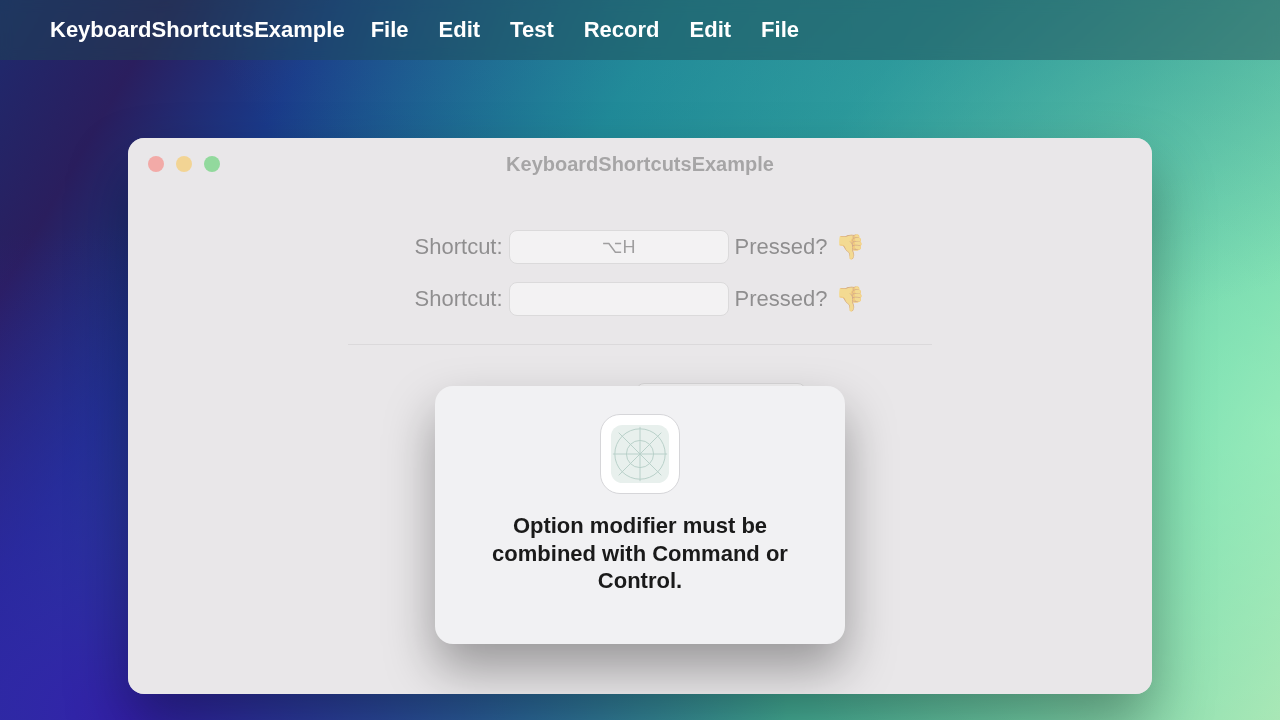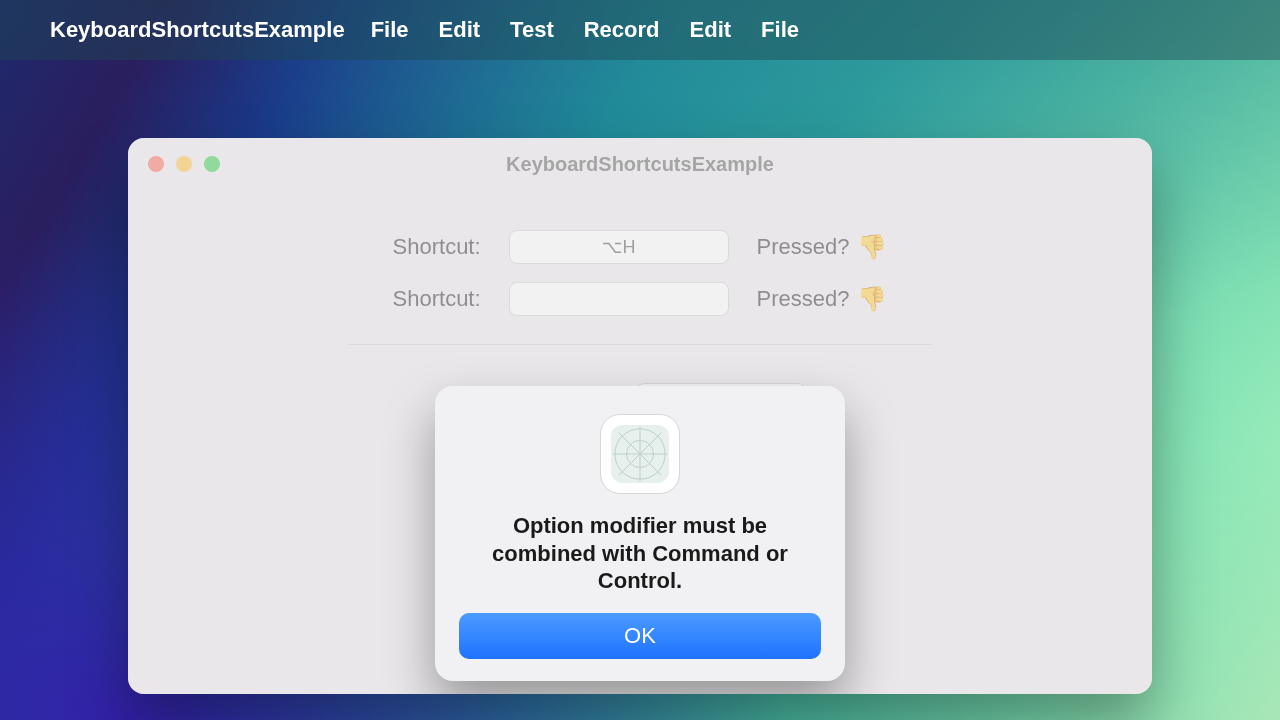--- a/index.html
+++ b/index.html
@@ -93,21 +93,21 @@
     .light.green { background: #28c840; }
 
     .content {
       padding: 40px 80px 0 80px;
       color: #333;
     }
     .row {
       display: flex;
       align-items: center;
       justify-content: center;
-      gap: 28px;
+      gap: 6px;
       margin-bottom: 18px;
       font-size: 22px;
       color: #222;
     }
     .row .label { min-width: 0; }
     .row .field {
       background: #fff;
       border: 1px solid #c9c9c9;
       border-radius: 8px;
       height: 34px; width: 220px;
@@ -180,21 +180,21 @@
     
     .alert {
       position: absolute;
       left: 50%; transform: translateX(-50%);
       top: 248px;
       width: 410px;
       background: #f1f1f3;
       border-radius: 18px;
       box-shadow: 0 25px 50px rgba(0,0,0,0.35);
       z-index: 40;
-      padding: 24px 24px 22px 24px;
+      padding: 24px 24px 31px 24px;
       text-align: center;
     }
     .alert .app-icon {
       width: 80px; height: 80px; margin: 4px auto 18px auto;
       border-radius: 20px;
       background: #fff;
       border: 1px solid #d6d6d9;
       display: flex; align-items: center; justify-content: center;
       box-shadow: inset 0 0 0 4px #fff;
       position: relative;
@@ -299,15 +299,14 @@
           <circle cx="32" cy="32" r="26"></circle>
           <circle cx="32" cy="32" r="14"></circle>
           <line x1="32" y1="4" x2="32" y2="60"></line>
           <line x1="4" y1="32" x2="60" y2="32"></line>
           <line x1="10" y1="10" x2="54" y2="54"></line>
           <line x1="54" y1="10" x2="10" y2="54"></line>
         </g>
       </svg>
     </div>
     <div class="msg">Option modifier must be combined with Command or Control.</div>
-    <button class="ok">OK</button>
   </div>
 </div>
 
 </body></html>

